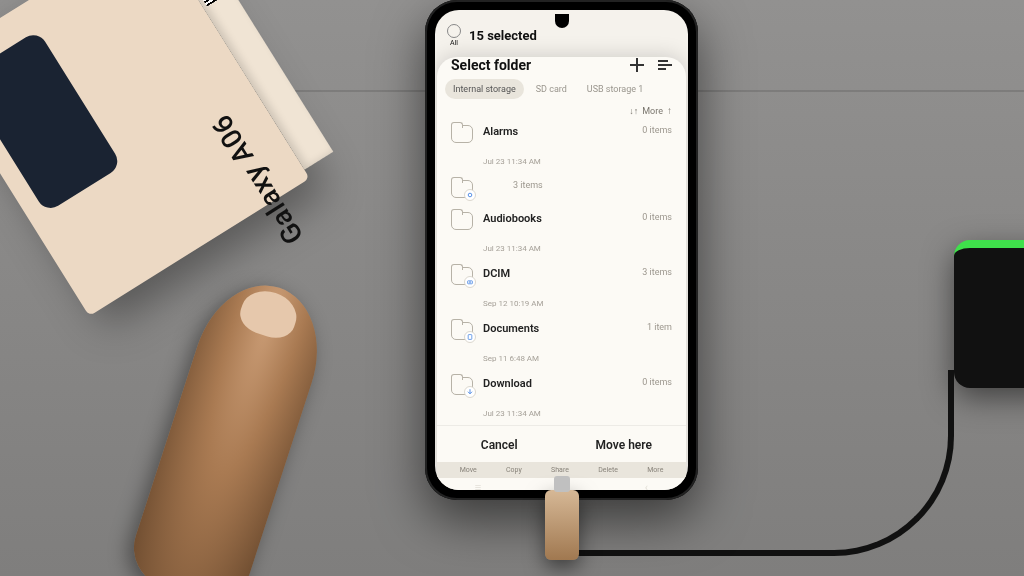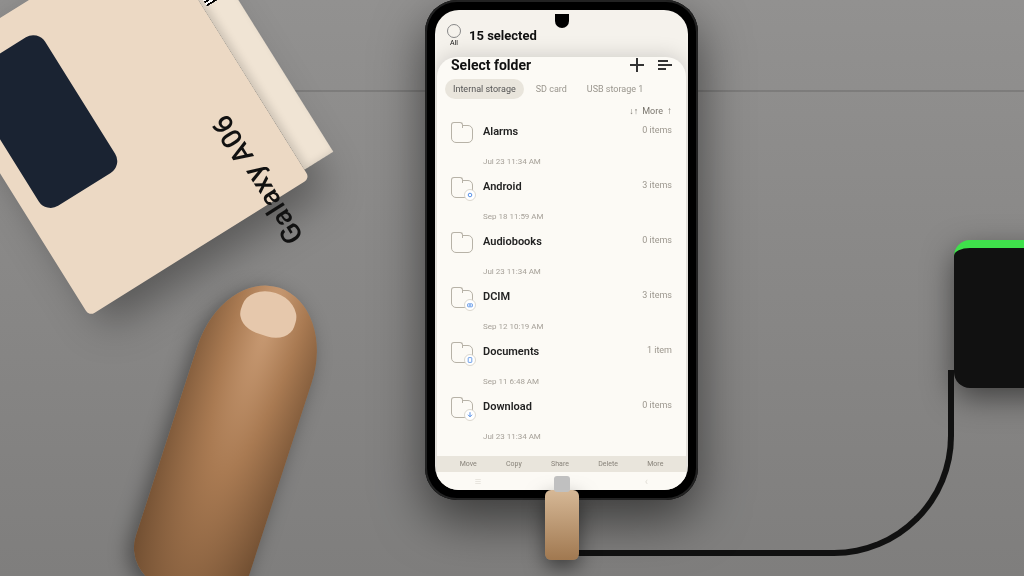--- a/index.html
+++ b/index.html
@@ -451,24 +451,20 @@
             <div class="count">0 items</div>
           </div>
           <div class="row">
             <div class="folder badge">
               <div class="dot">
                 <svg viewBox="0 0 10 10">
                   <circle cx="5" cy="5" r="3" fill="none" stroke="#3b7de0" stroke-width="1.4"></circle>
                 </svg>
               </div>
             </div>
-            <div class="meta">
-              <div class="name">Android</div>
-              <div class="date">Sep 18 11:59 AM</div>
-            </div>
             <div class="count">3 items</div>
           </div>
           <div class="row">
             <div class="folder"></div>
             <div class="meta">
               <div class="name">Audiobooks</div>
               <div class="date">Jul 23 11:34 AM</div>
             </div>
             <div class="count">0 items</div>
           </div>
@@ -510,20 +506,24 @@
               </div>
             </div>
             <div class="meta">
               <div class="name">Download</div>
               <div class="date">Jul 23 11:34 AM</div>
             </div>
             <div class="count">0 items</div>
           </div>
         </div>
 
+      <div class="bottom-actions">
+        <div class="btn">Cancel</div>
+        <div class="btn">Move here</div>
+      </div>
 
       <div class="under-strip" id="under-strip">
           <span>Move</span>
           <span>Copy</span>
           <span>Share</span>
           <span>Delete</span>
           <span>More</span>
         </div>
 
       <div class="nav-bar">

